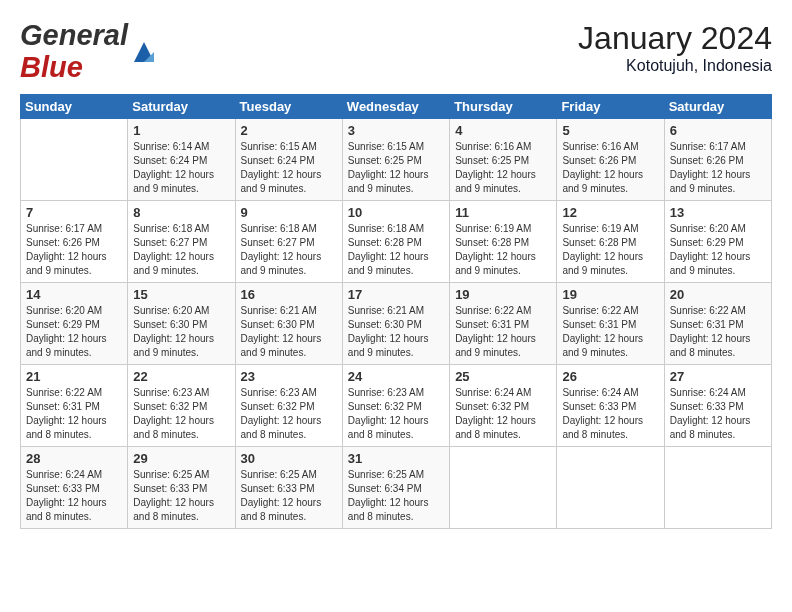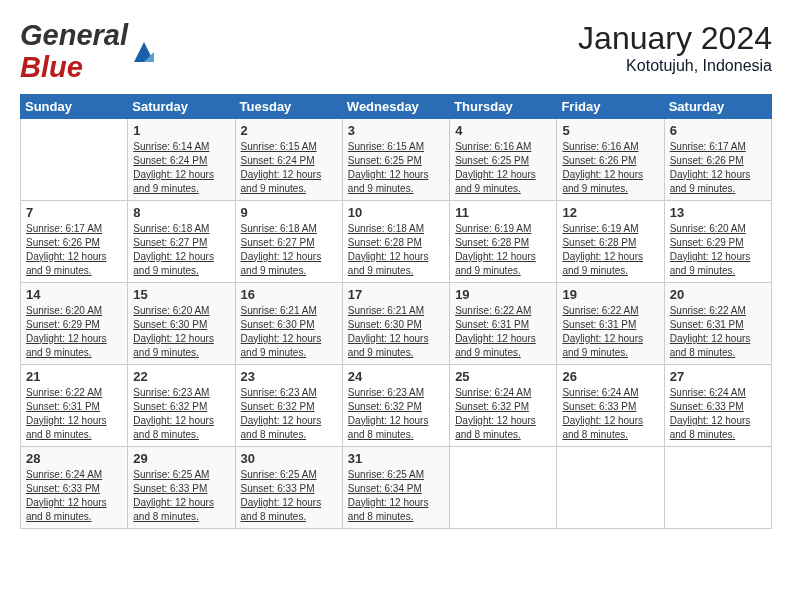--- a/index.html
+++ b/index.html
@@ -71,21 +71,20 @@
     .day-number {
       font-weight: bold;
       font-size: 13px;
       display: block;
       margin-bottom: 2px;
     }
     .day-info {
       line-height: 1.4;
       font-size: 10px;
       color: #333;
-      text-decoration: underline;
     }
     tbody tr:nth-child(odd) td {
       background-color: #f9f9f9;
     }
     tbody tr:nth-child(even) td {
       background-color: #fff;
     }
     td.empty {
       background: #fff !important;
     }

